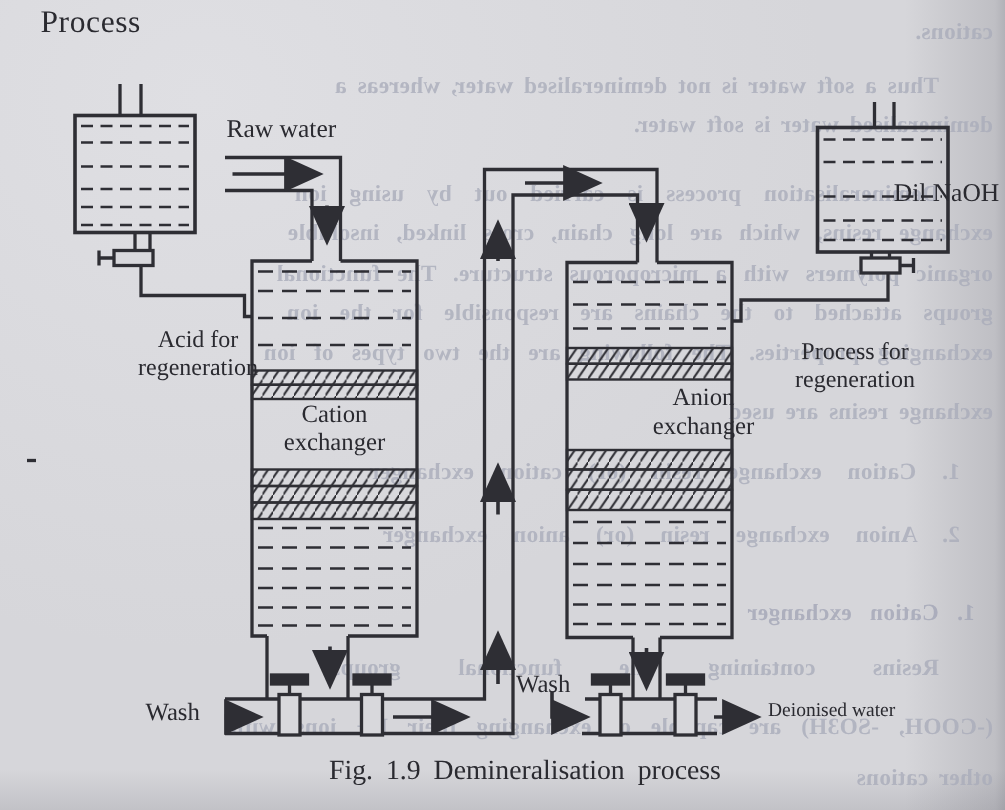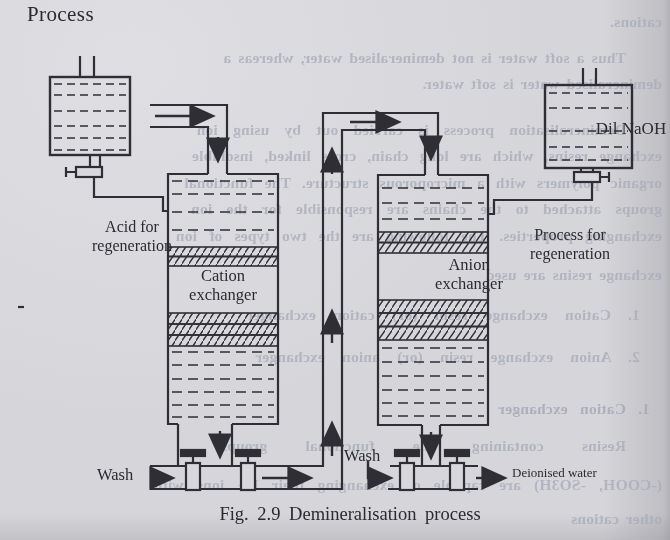--- a/index.html
+++ b/index.html
@@ -196,20 +196,21 @@
         <path d="M368,461 V478 H389" marker-end="url(#ah)"></path>
         <path d="M476,478 H503" marker-end="url(#ah)"></path>
       </g>
 
       <path d="M18,307 H24"></path>
     </g>
   </svg>
 
   <div class="lbl heading">Process</div>
 
+  <div class="lbl raw-water">Raw water</div>
 
   <div class="lbl dil-naoh center">Dil NaOH</div>
 
   <div class="lbl acid-regen center">
     <span>Acid for</span><br>
     <span>regeneration</span>
   </div>
   <div class="lbl alkali-regen center">
     <span>Process for</span><br>
     <span>regeneration</span>
@@ -221,15 +222,15 @@
   </div>
   <div class="lbl anion-label center">
     <span>Anion</span><br>
     <span>exchanger</span>
   </div>
 
   <div class="lbl wash-left">Wash</div>
   <div class="lbl wash-right">Wash</div>
   <div class="lbl deionised">Deionised water</div>
 
-  <div class="lbl caption center">Fig. 2.9 Demineralisation process</div>
+  <div class="lbl caption center">Fig. 1.9 Demineralisation process</div>
 
 </div>
 
 </body></html>

